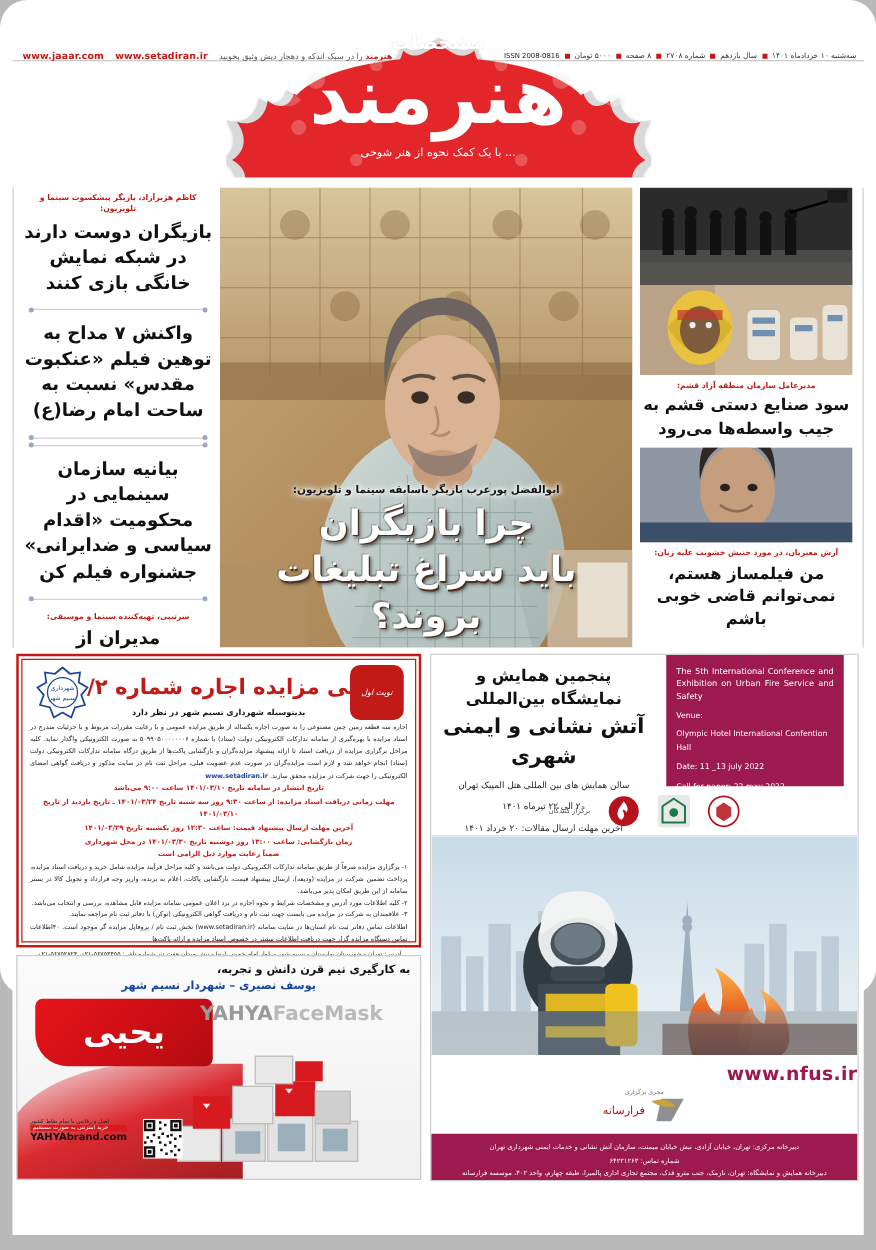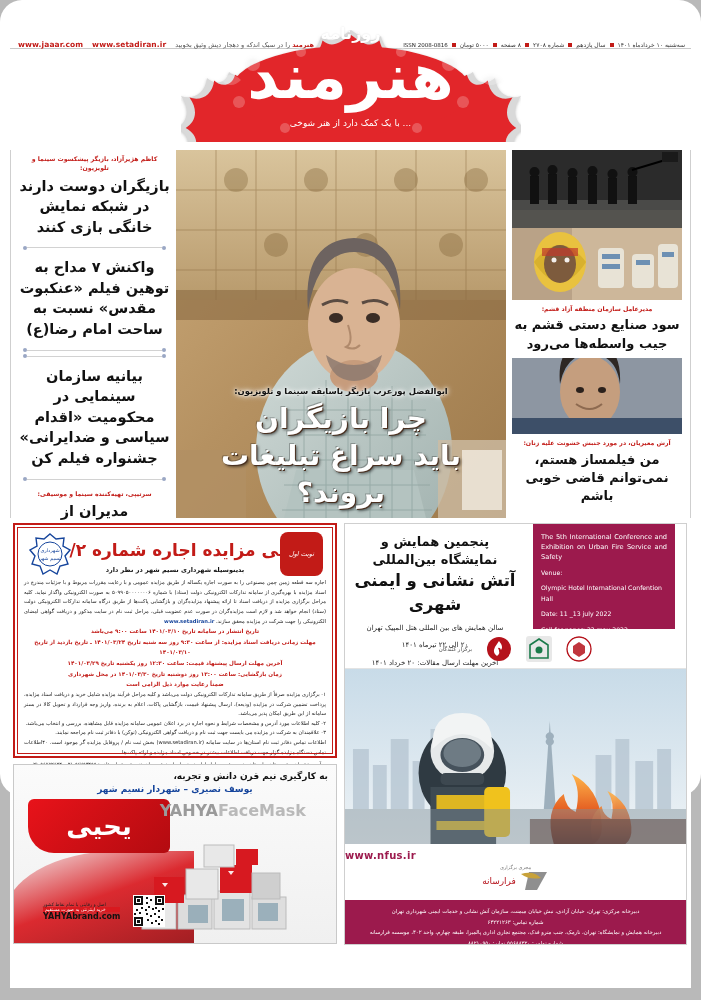--- a/index.html
+++ b/index.html
@@ -164,22 +164,22 @@
     background:linear-gradient(160deg,#f3f3f3 0%,#d9191f 45%,#8d0a0e 100%);
     border-radius:60% 0 0 0; opacity:.92;
   }
   .yh-face{
     position:absolute; right:30px; top:36px; color:#b9b9b9; font-size:16px; font-weight:bold;
     direction:ltr;
   }
   .yh-face .bold{ color:#9a9a9a; }
   .yh-boxes{ position:absolute; right:16px; bottom:10px; width:180px; height:90px; }
   .yh-qr{
-    position:absolute; left:29px; bottom:16px; display:flex; flex-direction:row-reverse;
-    align-items:center; gap:13px; direction:ltr;
+    position:absolute; left:10px; bottom:16px; display:flex; flex-direction:row-reverse;
+    align-items:flex-start; gap:13px; direction:ltr;
   }
   .yh-qrimg{ width:32px; height:32px; }
   .yh-qrtxt{ direction:rtl; text-align:left; }
   .yh-qrtxt .l1{ font-size:4.6px; color:#222; }
   .yh-qrtxt .l2{ font-size:4.6px; color:#fff; background:#d9191f; padding:0 2px; }
   .yh-qrtxt .l3{ font-size:8px; font-weight:bold; color:#111; direction:ltr; }
 
   
   .conf{ border:1px solid #cfcfcf; height:422px; position:relative; background:#fff; overflow:hidden; }
   .conf-head{ display:flex; flex-direction:row-reverse; height:105px; }
@@ -192,21 +192,21 @@
   }
   .conf-en .e1{ font-size:6.6px; line-height:1.55; text-align:justify; }
   .conf-en .e2{ font-size:6.2px; line-height:1.7; margin-top:5px; }
   .conf-logos{
     display:flex; flex-direction:row-reverse; align-items:center; justify-content:center;
     gap:14px; height:40px; border-bottom:1px solid #e3e3e3;
   }
   .conf-logos .lbl{ font-size:5.5px; color:#444; }
   .conf-photo{ height:175px; position:relative; overflow:hidden; }
   .conf-site{
-    text-align:left; color:#9c1a4d; font-size:10px; font-weight:bold;
+    text-align:right; color:#9c1a4d; font-size:15px; font-weight:bold;
     padding:6px 0 2px; direction:ltr; letter-spacing:.3px;
   }
   .conf-spon{ text-align:center; padding:1px 0 4px; }
   .conf-spon .lbl2{ font-size:5px; color:#777; }
   .conf-foot{
     background:#9c1a4d; color:#fff; font-size:5.4px; line-height:1.95;
     padding:6px 10px; text-align:center;
   }
 
   .logo-circle{ width:26px; height:26px; border-radius:50%; }
@@ -280,23 +280,23 @@
                 <circle cx="282" cy="72" r="6"></circle>
             <circle cx="120" cy="22" r="5"></circle>
                 <circle cx="220" cy="22" r="5"></circle>
             <circle cx="104" cy="98" r="5"></circle>
                 <circle cx="236" cy="98" r="5"></circle>
             <path d="M40 50 q10 -10 20 0 q-10 10 -20 0z"></path>
             <path d="M300 50 q10 -10 20 0 q-10 10 -20 0z"></path>
           </g>
         </g>
       </svg>
-      <div class="np-rooznameh">روزنامه</div>
+      <div class="np-rooznameh">مشخصات</div>
       <div class="np-word">هنرمند</div>
-      <div class="np-sub">... با یک کمک دارد از هنر شوخی</div>
+      <div class="np-sub">... با یک کمک نحوه از هنر شوخی</div>
     </div>
   </div>
 
   <div class="content">
     <div class="cols">
 
       <div class="col-right">
         <div class="hb">
           <div class="kicker">کاظم هژیرآزاد، بازیگر پیشکسوت سینما و تلویزیون:</div>
           <div class="hl">بازیگران دوست دارند در شبکه نمایش خانگی بازی کنند</div>

